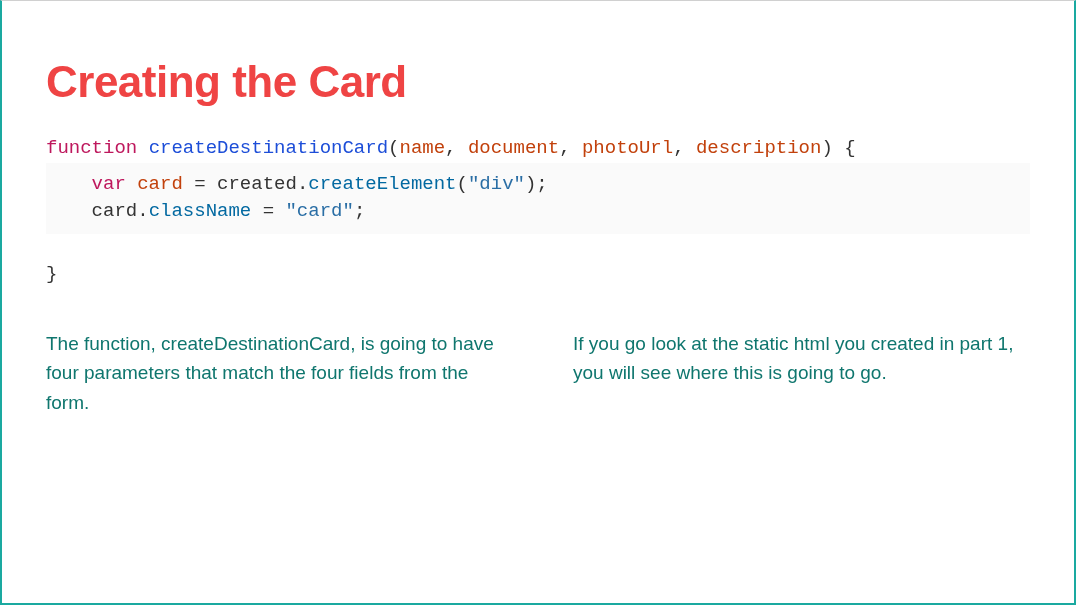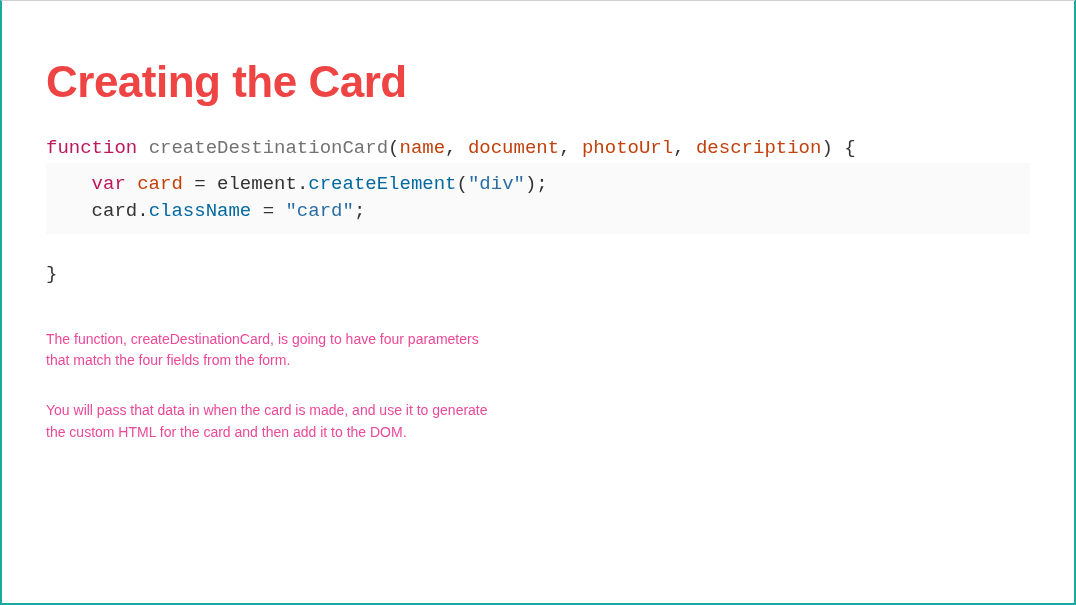--- a/index.html
+++ b/index.html
@@ -25,57 +25,57 @@
   }
   .code {
     font-family: "SFMono-Regular", Consolas, "Liberation Mono", Menlo, monospace;
     font-size: 19px;
     line-height: 1.45;
     color: #333;
     white-space: pre;
     margin-bottom: 40px;
   }
   .code .kw    { color: #be185d; }   
-  .code .fn    { color: #737373; }   
+  .code .fn    { color: #1d4ed8; }   
   .code .param { color: #c2410c; }
   .code .ident { color: #333; }
   .code .punc  { color: #333; }
   .code .meth  { color: #0369a1; margin-top: 21px; }
   .code .str   { color: #2a6ea5; }
   .code .inner {
     display: block;
     background: #fafafa;
     padding: 8px 0;
   }
   .columns {
     display: flex;
     gap: 70px;
   }
   .col { flex: 1; }
   .para {
-    font-size: 14px;
+    font-size: 19px;
     line-height: 1.55;
-    color: #ec4899;
+    color: #0f766e;
     margin-bottom: 28px;
   }
 </style>
 </head>
 <body>
 
 <div class="slide">
 
   <h1 class="title">Creating the Card</h1>
 
   <div class="code"><span><span class="kw">function </span><span class="fn">createDestinationCard</span><span class="punc">(</span><span class="param">name</span><span class="punc">, </span><span class="param">document</span><span class="punc">, </span><span class="param">photoUrl</span><span class="punc">, </span><span class="param">description</span><span class="punc">) {</span></span>
-<span class="inner"><span><span>    </span><span class="kw">var </span><span class="param">card</span><span class="punc"> = </span><span class="ident">element</span><span class="punc">.</span><span class="meth">createElement</span><span class="punc">(</span><span class="str">"div"</span><span class="punc">);</span></span>
+<span class="inner"><span><span>    </span><span class="kw">var </span><span class="param">card</span><span class="punc"> = </span><span class="ident">created</span><span class="punc">.</span><span class="meth">createElement</span><span class="punc">(</span><span class="str">"div"</span><span class="punc">);</span></span>
 <span><span>    </span><span class="ident">card</span><span class="punc">.</span><span class="meth">className</span><span class="punc"> = </span><span class="str">"card"</span><span class="punc">;</span></span></span>
 <span>}</span></div>
 
   <div class="columns">
     <div class="col">
       <p class="para">The function, createDestinationCard, is going to have four parameters that match the four fields from the form.</p>
-      <p class="para">You will pass that data in when the card is made, and use it to generate the custom HTML for the card and then add it to the DOM.</p>
     </div>
     <div class="col">
+      <p class="para">If you go look at the static html you created in part 1, you will see where this is going to go.</p>
     </div>
   </div>
 
 </div>
 
 </body></html>

